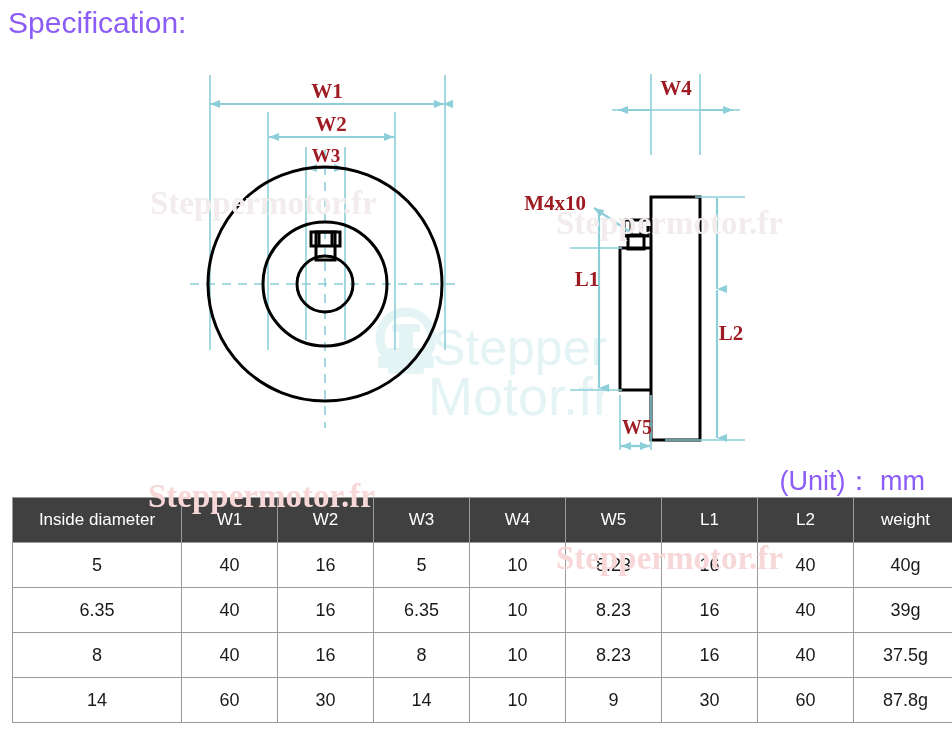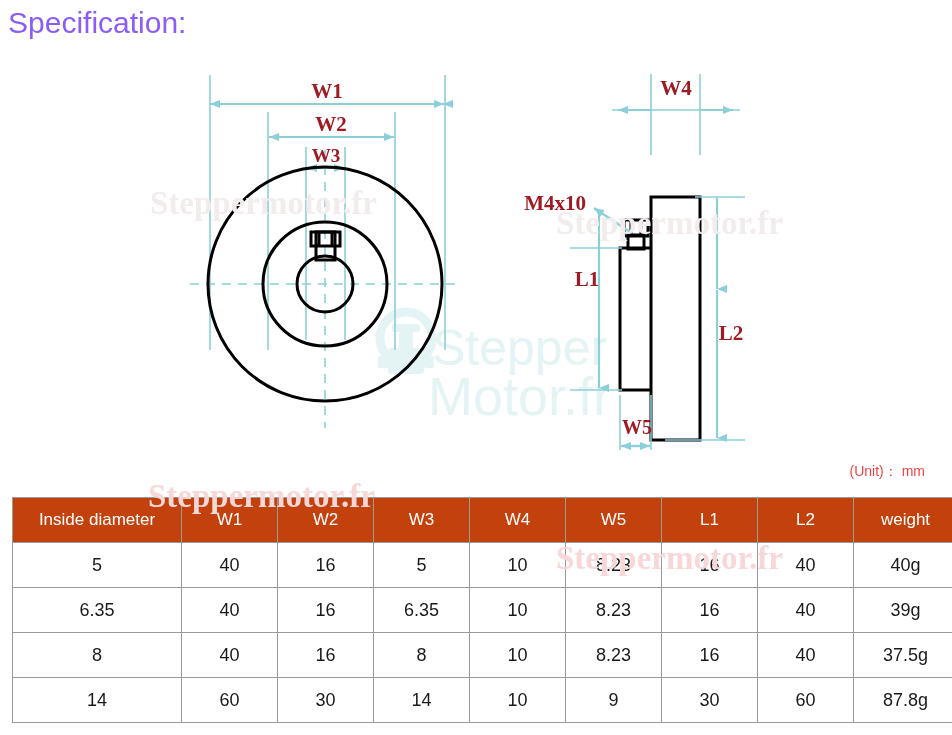--- a/index.html
+++ b/index.html
@@ -27,34 +27,34 @@
     position: absolute;
     left: 0;
     top: 50px;
     width: 952px;
     height: 400px;
   }
   #unit-label {
     position: absolute;
     right: 27px;
     top: 463px;
-    font-size: 14px;
-    color: #ef4444;
+    font-size: 27px;
+    color: #8b5cf6;
     white-space: pre;
   }
   #spec-table {
     position: absolute;
     left: 12px;
     top: 497px;
     width: 913px;
     border-collapse: collapse;
     table-layout: fixed;
   }
   #spec-table th {
-    background: #c2410c;
+    background: #404040;
     color: #ffffff;
     font-weight: normal;
     font-size: 17px;
     height: 42px;
     border: 1px solid #9a9a9a;
     text-align: center;
     vertical-align: middle;
   }
   #spec-table td {
     background: transparent;

